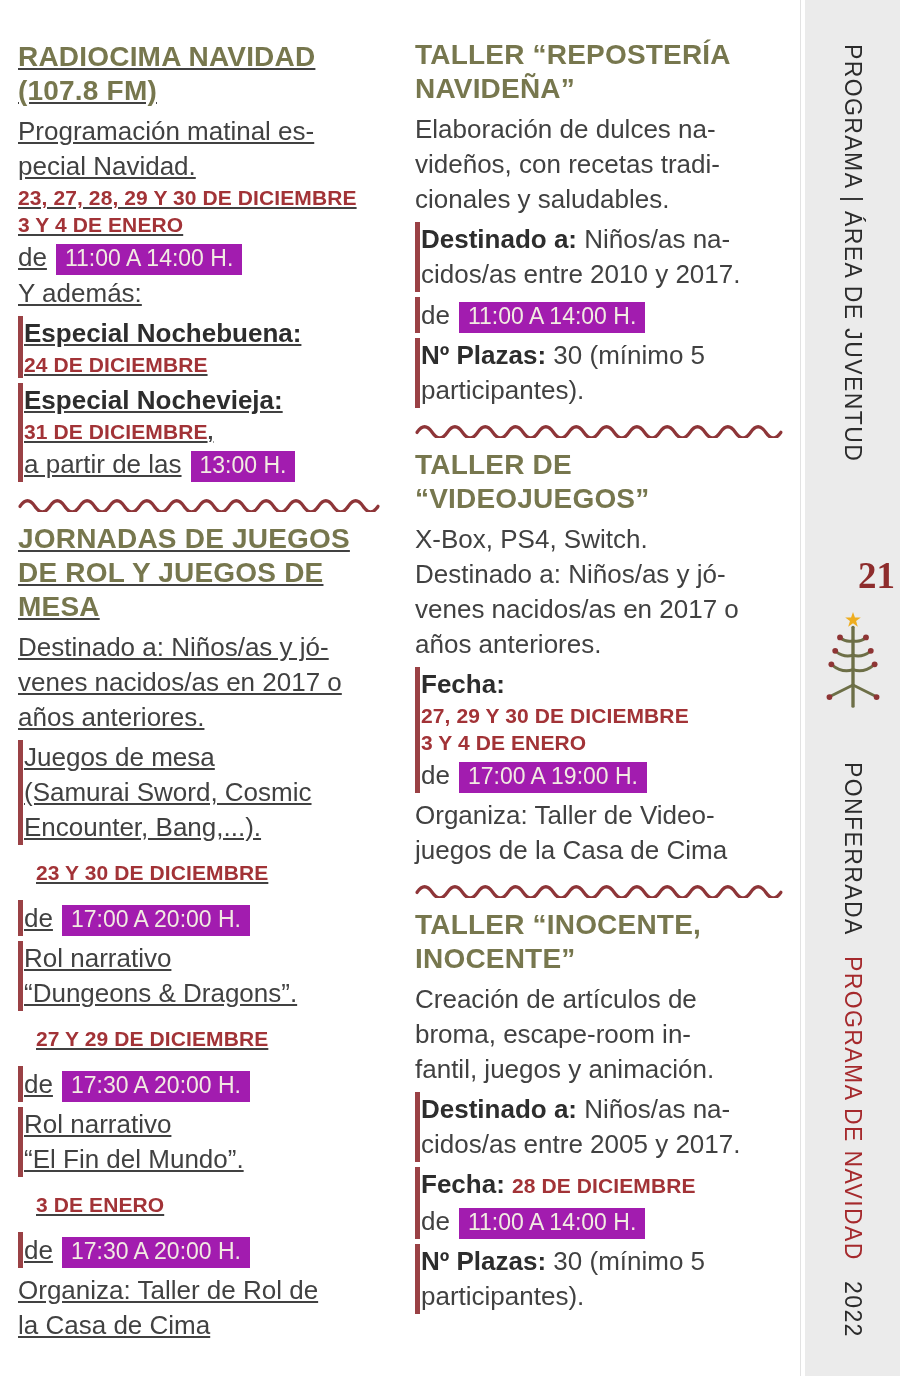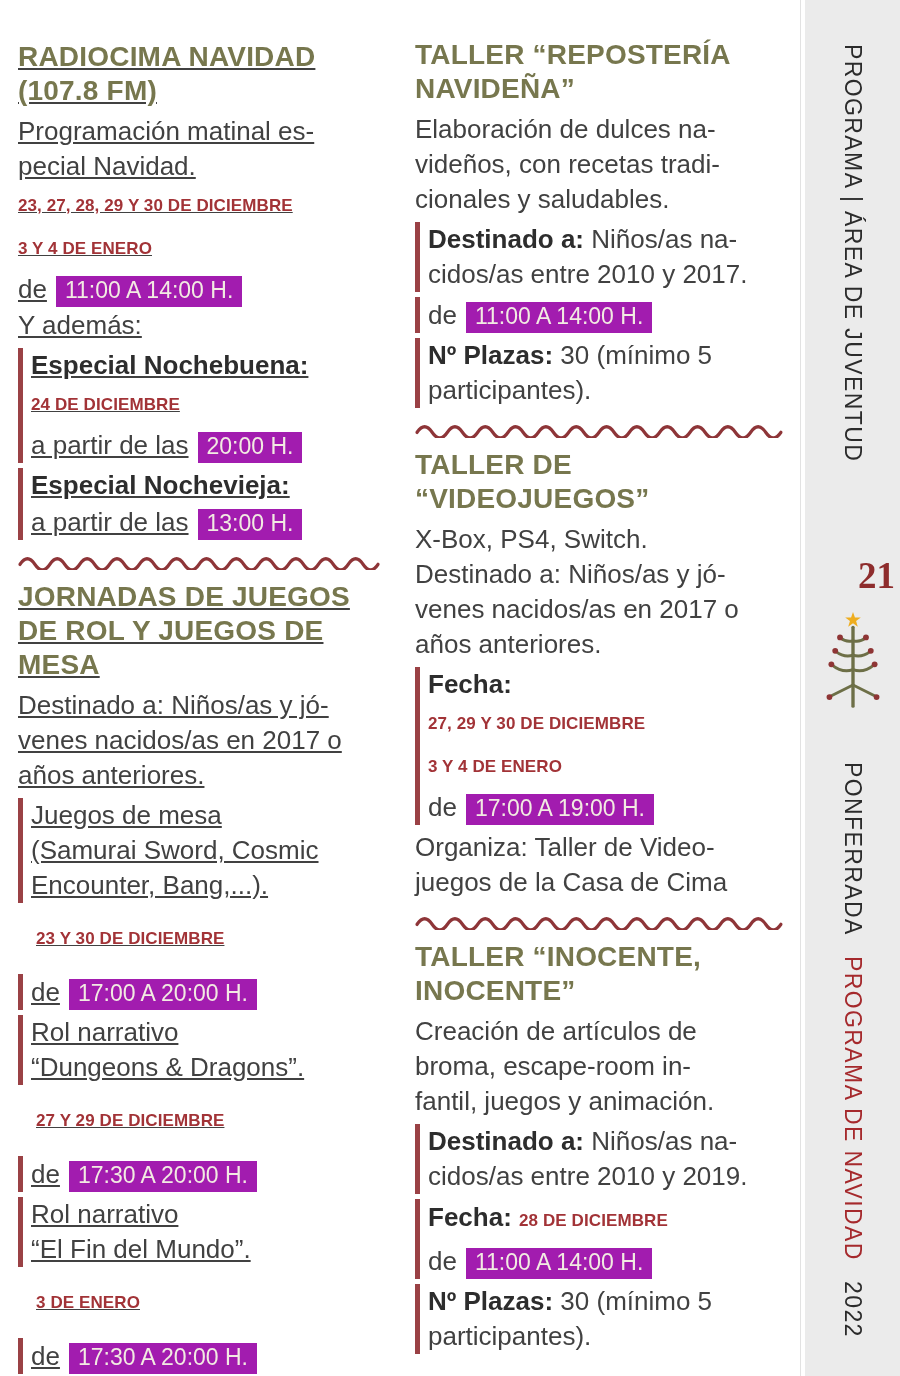--- a/index.html
+++ b/index.html
@@ -13,29 +13,29 @@
   #col-left  { left:18px;  top:40px; width:368px;text-decoration:underline; }
   #col-right { left:415px; top:38px; width:374px; }
 
   .h {
     color:#77774e; font-weight:bold; font-size:28px; line-height:34px;
     letter-spacing:.2px; white-space:pre-line; margin:0 0 6px 0;
   }
   .body  { font-size:26px; line-height:35px; color:#414141; }
   .lines { white-space:pre-line; }
   .lbl   { color:#2d2d2d; font-weight:bold; }
-  .date  { color:#a23337; font-weight:bold; font-size:17px; line-height:43px; letter-spacing:.1px; }
+  .date  { color:#a23337; font-weight:bold; font-size:21px; line-height:27px; letter-spacing:.1px; }
   .datelines { white-space:pre-line; }
   .deline { font-size:26px; line-height:36px; color:#414141; margin:1px 0; }
   .badge {
     display:inline-block; background:#a21caf; color:#f2ebe2;
     font-size:23px; line-height:21px; padding:4px 9px 6px 9px; margin-left:9px;
     white-space:nowrap; vertical-align:baseline;
   }
-  .bar   { border-left:5px solid #9a4145; padding-left:8px; margin:5px 0; }
+  .bar   { border-left:5px solid #9a4145; padding-left:1px; margin:5px 0; }
   .nobar { padding-left:18px; margin:14px 0; }
   .group { margin:2px 0; }
   .sec   { margin:0; }
   .wave  { display:block; width:100%; height:18px; margin:12px 0 10px 0; }
 
   
   #sidebar {
     position:absolute; left:805px; top:0; width:95px; height:1376px;
     background:#ebebeb;
   }
@@ -66,25 +66,25 @@
     <div class="body lines">Programación matinal es-
 pecial Navidad.</div>
     <div class="date datelines">23, 27, 28, 29 Y 30 DE DICIEMBRE
 3 Y 4 DE ENERO</div>
     <div class="deline"><span>de</span><span class="badge">11:00 A 14:00 H.</span></div>
     <div class="body">Y además:</div>
 
     <div class="bar">
       <div class="body"><b class="lbl">Especial Nochebuena:</b></div>
       <div class="date">24 DE DICIEMBRE</div>
-      <div class="deline"><span>a partir de las</span><span class="badge">20:00 H.</span></div>
     </div>
 
     <div class="bar">
       <div class="body"><b class="lbl">Especial Nochevieja:</b></div>
+      <div class="date"><span>31 DE DICIEMBRE</span><span style="color:#414141">,</span></div>
       <div class="deline"><span>a partir de las</span><span class="badge">13:00 H.</span></div>
     </div>
   </section>
 
   <svg class="wave" viewBox="0 0 370 16" preserveAspectRatio="none">
     <path d="M2 11q7.5 -10 15 0t15 0t15 0t15 0t15 0t15 0t15 0t15 0t15 0t15 0t15 0t15 0t15 0t15 0t15 0t15 0t15 0t15 0t15 0t15 0t15 0t15 0t15 0t15 0" fill="none" stroke="#8e3538" stroke-width="3" stroke-linecap="round"></path>
   </svg>
 
   <section class="sec">
     <h2 class="h">JORNADAS DE JUEGOS
@@ -163,21 +163,21 @@
     <path d="M2 11q7.5 -10 15 0t15 0t15 0t15 0t15 0t15 0t15 0t15 0t15 0t15 0t15 0t15 0t15 0t15 0t15 0t15 0t15 0t15 0t15 0t15 0t15 0t15 0t15 0t15 0" fill="none" stroke="#8e3538" stroke-width="3" stroke-linecap="round"></path>
   </svg>
 
   <section class="sec">
     <h2 class="h">TALLER “INOCENTE,
 INOCENTE”</h2>
     <div class="body lines">Creación de artículos de
 broma, escape-room in-
 fantil, juegos y animación.</div>
     <div class="bar body"><b class="lbl">Destinado a:</b> <span class="lines">Niños/as na-
-cidos/as entre 2010 y 2019.</span></div>
+cidos/as entre 2005 y 2017.</span></div>
     <div class="bar">
       <div class="body"><b class="lbl">Fecha:</b> <span class="date">28 DE DICIEMBRE</span></div>
       <div class="deline"><span>de</span><span class="badge">11:00 A 14:00 H.</span></div>
     </div>
     <div class="bar body"><b class="lbl">Nº Plazas:</b> <span class="lines">30 (mínimo 5
 participantes).</span></div>
   </section>
 </div>
 
 <div id="foldline"></div>

